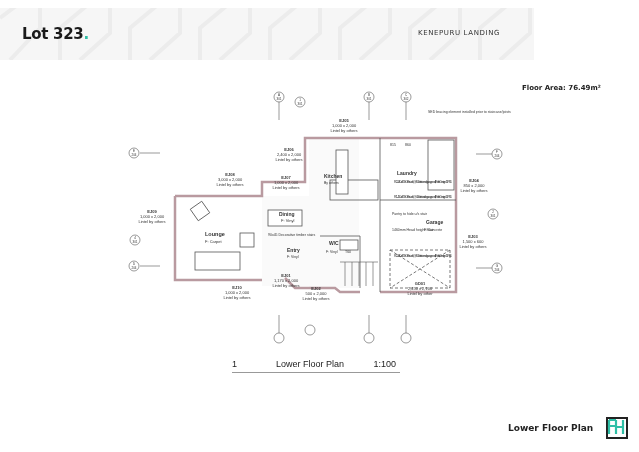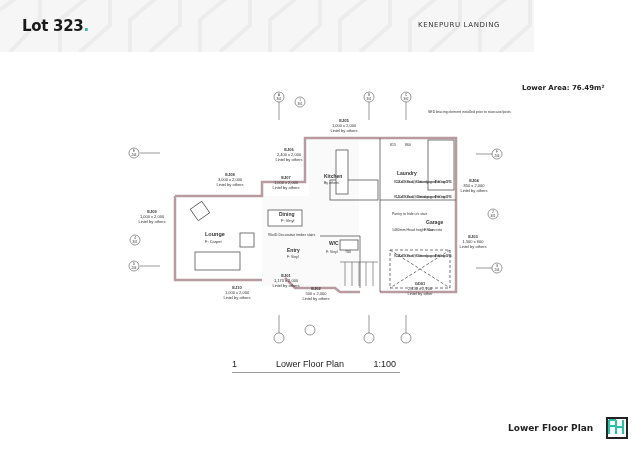--- a/index.html
+++ b/index.html
@@ -1,17 +1,17 @@
 <!DOCTYPE html>
 <html><head>
 <meta charset="utf-8">
 <style>
   html, body { margin:0; padding:0; }
   body { width:639px; height:452px; background:#ffffff; position:relative; overflow:hidden; font-family:"Liberation Sans", sans-serif; color:#222; }
-  .header-band { position:absolute; left:0; top:0; width:534px; height:52px; background:#f6f6f6; overflow:hidden; }
+  .header-band { position:absolute; left:0; top:8px; width:534px; height:52px; background:#f6f6f6; overflow:hidden; }
   .header-band svg { position:absolute; left:0; top:0; }
   .lot-title { position:absolute; left:22px; top:17px; font-size:15px; font-weight:bold; color:#1a1a1a; font-family:"DejaVu Sans", sans-serif; letter-spacing:-0.3px; }
   .lot-title .dot { color:#2fbfa6; }
   .dev-name { position:absolute; right:34px; top:21px; font-size:7px; letter-spacing:0.6px; color:#333; font-family:"DejaVu Sans", sans-serif;padding-left:18px; }
   .floor-area { position:absolute; left:522px; top:84px; font-size:7px; font-weight:bold; color:#222; font-family:"DejaVu Sans", sans-serif; }
   .plan { position:absolute; left:0; top:0; }
   .t { font-family:"Liberation Sans", sans-serif; fill:#333; }
   .caption { position:absolute; left:232px; top:359px; width:168px; font-size:9px; color:#222; font-family:"Liberation Sans", sans-serif; border-bottom:1px solid #999; padding-bottom:3px; }
   .caption .num { position:absolute; left:0; top:0; }
   .caption .name { position:absolute; left:44px; top:0; }
@@ -25,21 +25,21 @@
 <div class="header-band">
   <svg width="639" height="52">
     <g stroke="#ececec" stroke-width="4" fill="none">
       <path d="M0 10 L20 -5 M10 52 L40 20 L40 -5 M60 52 L60 20 L90 -5 M80 52 L110 25 L110 -5 M130 52 L130 20 L160 -5 M150 52 L180 25 L180 -5 M200 52 L200 20 L230 -5 M220 52 L250 25 L250 -5 M270 52 L270 20 L300 -5 M290 52 L320 25 L320 -5 M340 52 L340 20 L370 -5 M360 52 L390 25 L390 -5 M410 52 L410 20 L440 -5 M430 52 L460 25 L460 -5 M480 52 L480 20 L510 -5 M500 52 L530 25 L530 -5 M550 52 L550 20 L580 -5 M570 52 L600 25 L600 -5 M620 52 L620 20 L650 -5"></path>
     </g>
   </svg>
   <div class="lot-title"><span>Lot 323</span><span class="dot">.</span></div>
   <div class="dev-name">KENEPURU LANDING</div>
 </div>
 
-<div class="floor-area">Lower Area: 76.49m²</div>
+<div class="floor-area">Floor Area: 76.49m²</div>
 
 <svg class="plan" width="639" height="452">
 
   <g stroke="#e2e2e2" stroke-width="0.5">
     <rect x="262" y="196" width="50" height="90" fill="#fafafa" stroke="none"></rect>
     <rect x="309" y="138" width="50" height="150" fill="#fafafa" stroke="none"></rect>
   </g>
 
   <g fill="none" stroke="#b99aa0" stroke-width="2.5">
     <polyline points="175,196 262,196 262,182 305,182 305,138 456,138 456,292 380,292"></polyline>

